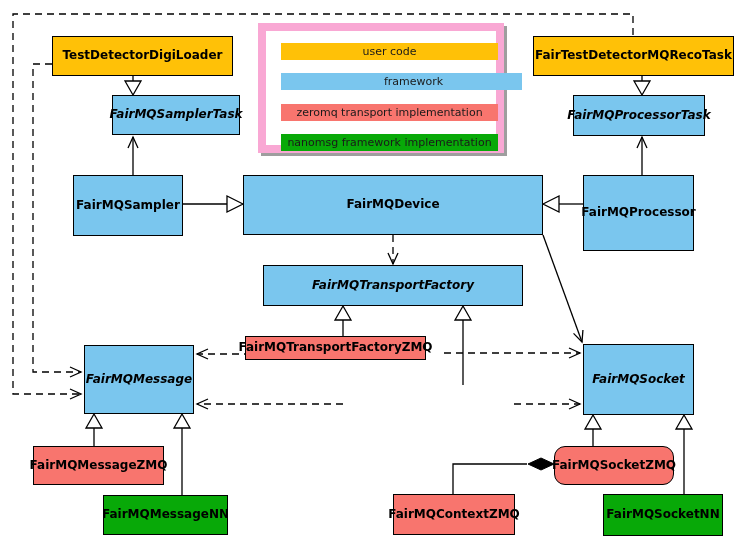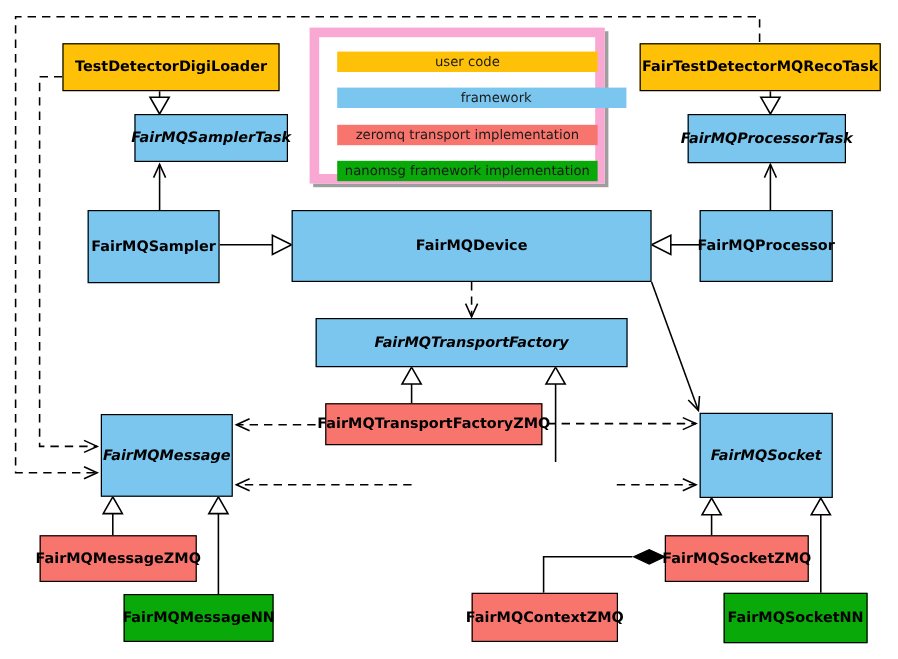--- a/index.html
+++ b/index.html
@@ -92,38 +92,38 @@
   <div class="node cat-user_code" style="left:533px;top:36px;width:201px;height:40px;">FairTestDetectorMQRecoTask</div>
 
   <div class="node cat-framework abstract" style="left:64px;top:95px;width:128px;height:40px;margin-left:48px;">FairMQSamplerTask</div>
 
   <div class="node cat-framework abstract" style="left:573px;top:95px;width:132px;height:41px;">FairMQProcessorTask</div>
 
   <div class="node cat-framework" style="left:73px;top:175px;width:110px;height:61px;">FairMQSampler</div>
 
   <div class="node cat-framework" style="left:243px;top:175px;width:300px;height:60px;">FairMQDevice</div>
 
-  <div class="node cat-framework" style="left:583px;top:175px;width:111px;height:60px;">FairMQProcessor</div>
+  <div class="node cat-framework" style="left:583px;top:175px;width:111px;height:76px;">FairMQProcessor</div>
 
   <div class="node cat-framework abstract" style="left:263px;top:265px;width:260px;height:41px;">FairMQTransportFactory</div>
 
-  <div class="node cat-zeromq" style="left:271px;top:336px;width:181px;height:35px;">FairMQTransportFactoryZMQ</div>
+  <div class="node cat-zeromq" style="left:245px;top:336px;width:181px;height:24px;">FairMQTransportFactoryZMQ</div>
 
 
   <div class="node cat-framework abstract" style="left:84px;top:345px;width:110px;height:69px;">FairMQMessage</div>
 
   <div class="node cat-framework abstract" style="left:583px;top:344px;width:111px;height:71px;">FairMQSocket</div>
 
   <div class="node cat-zeromq" style="left:33px;top:446px;width:131px;height:39px;">FairMQMessageZMQ</div>
 
   <div class="node cat-nanomsg" style="left:103px;top:495px;width:125px;height:40px;">FairMQMessageNN</div>
 
   <div class="node cat-zeromq" style="left:393px;top:494px;width:122px;height:41px;">FairMQContextZMQ</div>
 
-  <div class="node cat-zeromq" style="left:554px;top:446px;width:120px;height:39px;">FairMQSocketZMQ</div>
+  <div class="node cat-zeromq" style="left:554px;top:446px;width:120px;height:39px;border-radius:11px;">FairMQSocketZMQ</div>
 
   <div class="node cat-nanomsg" style="left:603px;top:494px;width:120px;height:42px;">FairMQSocketNN</div>
 
   <div class="legend">
     <div class="legend-bar lb0">user code</div>
     <div class="legend-bar lb1">framework</div>
     <div class="legend-bar lb2">zeromq transport implementation</div>
     <div class="legend-bar lb3">nanomsg framework implementation</div>
   </div>
 

